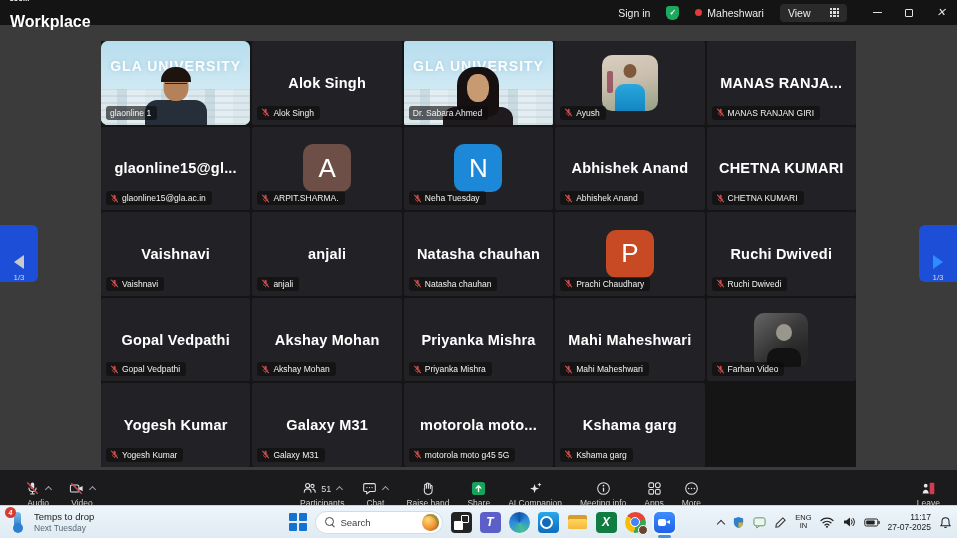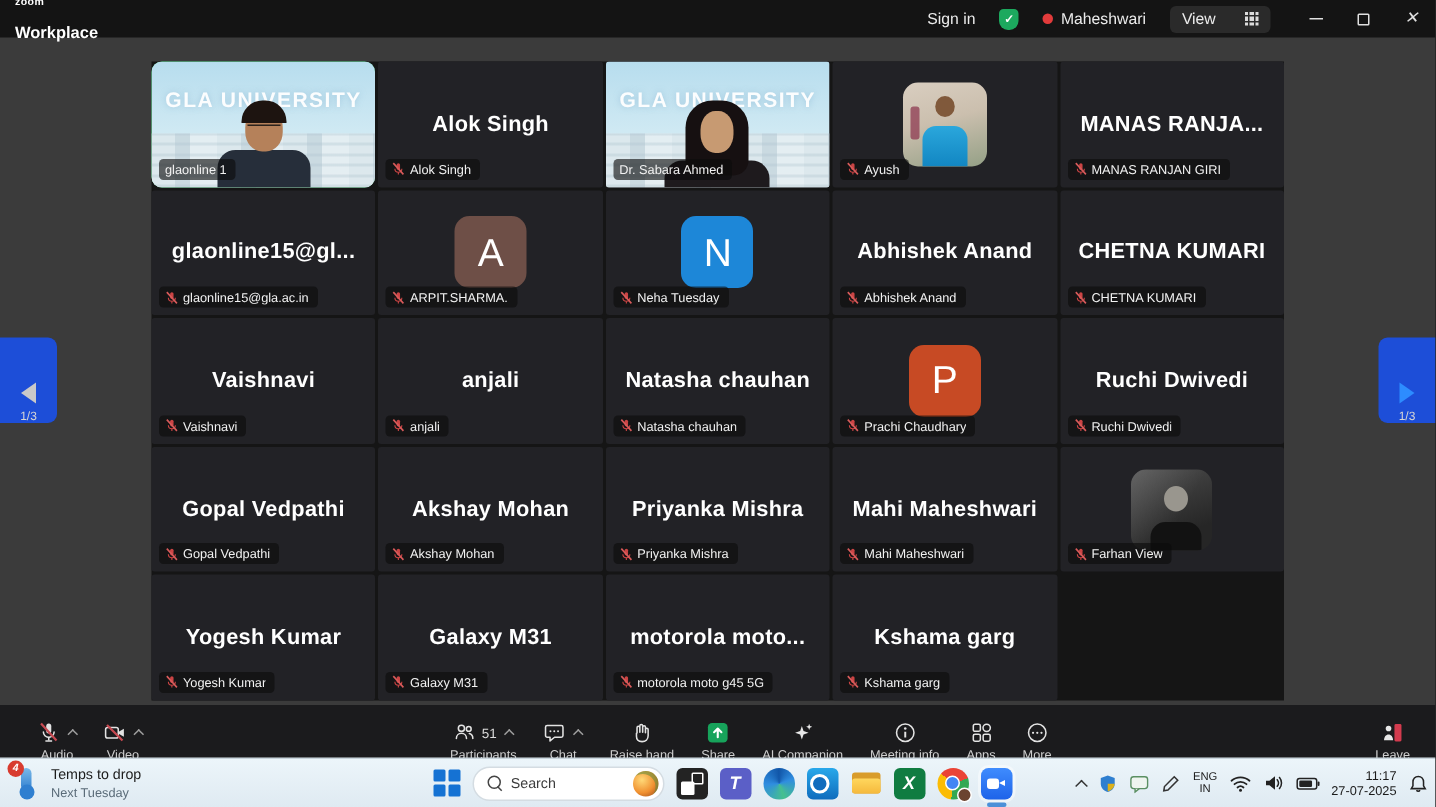--- a/index.html
+++ b/index.html
@@ -9,21 +9,21 @@
     font-family:"Liberation Sans", sans-serif;
   }
 
   
   .titlebar {
     position:absolute; top:0; left:0; right:0; height:25px;
     background:#141414; display:flex; align-items:center; z-index:5;
   }
   .brand { margin-left:10px; line-height:1; color:#fff; }
   .brand .b1 { display:block; font-size:7px; font-weight:700; letter-spacing:.3px; }
-  .brand .b2 { display:block; font-size:11px; font-weight:700; margin-top:12px; }
+  .brand .b2 { display:block; font-size:16px; font-weight:700; margin-top:12px; }
   .tb-right { margin-left:auto; display:flex; align-items:center; height:100%; }
   .signin { font-size:10.5px; color:#ececec; margin-right:16px; }
   .shield {
     width:13px; height:14px; background:#1ca95e; border-radius:3px 3px 6px 6px;
     display:flex; align-items:center; justify-content:center; margin-right:16px;
     color:#fff; font-size:8px; font-weight:700;
   }
   .recording { display:flex; align-items:center; gap:5px; margin-right:16px; }
   .rec-dot { width:7px; height:7px; border-radius:50%; background:#e23b3b; }
   .rec-text { font-size:10.5px; color:#ececec; }
@@ -518,21 +518,21 @@
           <i class="p-body"></i>
         </div>
     </div>
     <div class="label">
       <svg class="mic-muted" viewBox="0 0 12 12">
         <rect x="4.6" y="1" width="3" height="6" rx="1.5" fill="#cc4444"></rect>
         <path d="M3 6a3.1 3.1 0 0 0 6.2 0" stroke="#cc4444" stroke-width="1" fill="none"></path>
         <line x1="6.1" y1="9.2" x2="6.1" y2="11" stroke="#cc4444" stroke-width="1"></line>
         <line x1="1.6" y1="1" x2="10.6" y2="11" stroke="#d95b5b" stroke-width="1.4"></line>
       </svg>
-      <span class="label-text">Farhan View</span>
+      <span class="label-text">Farhan Video</span>
     </div>
   </div>
     <div class="tile">
 
     <div class="center-name">Yogesh Kumar</div>
 
     <div class="label">
       <svg class="mic-muted" viewBox="0 0 12 12">
         <rect x="4.6" y="1" width="3" height="6" rx="1.5" fill="#cc4444"></rect>
         <path d="M3 6a3.1 3.1 0 0 0 6.2 0" stroke="#cc4444" stroke-width="1" fill="none"></path>

